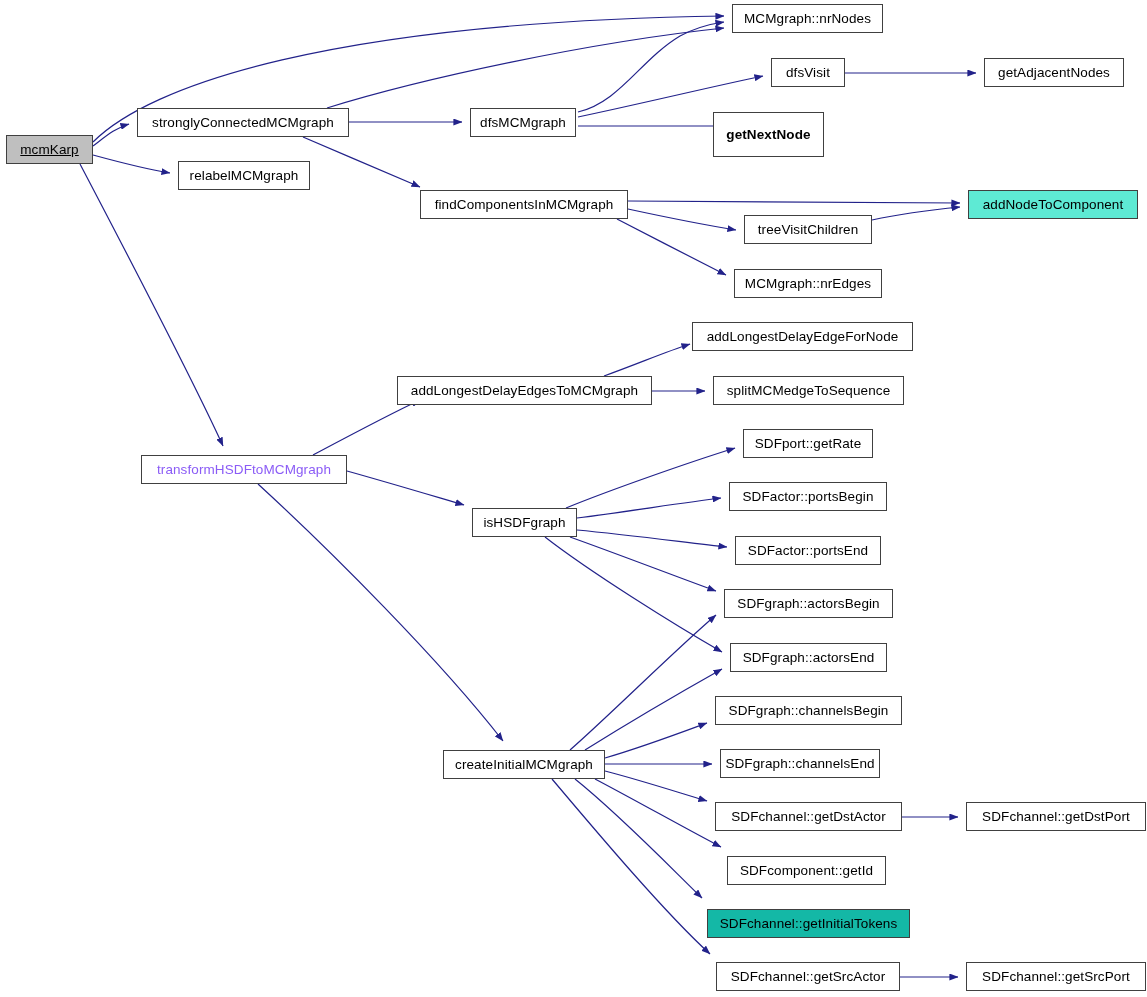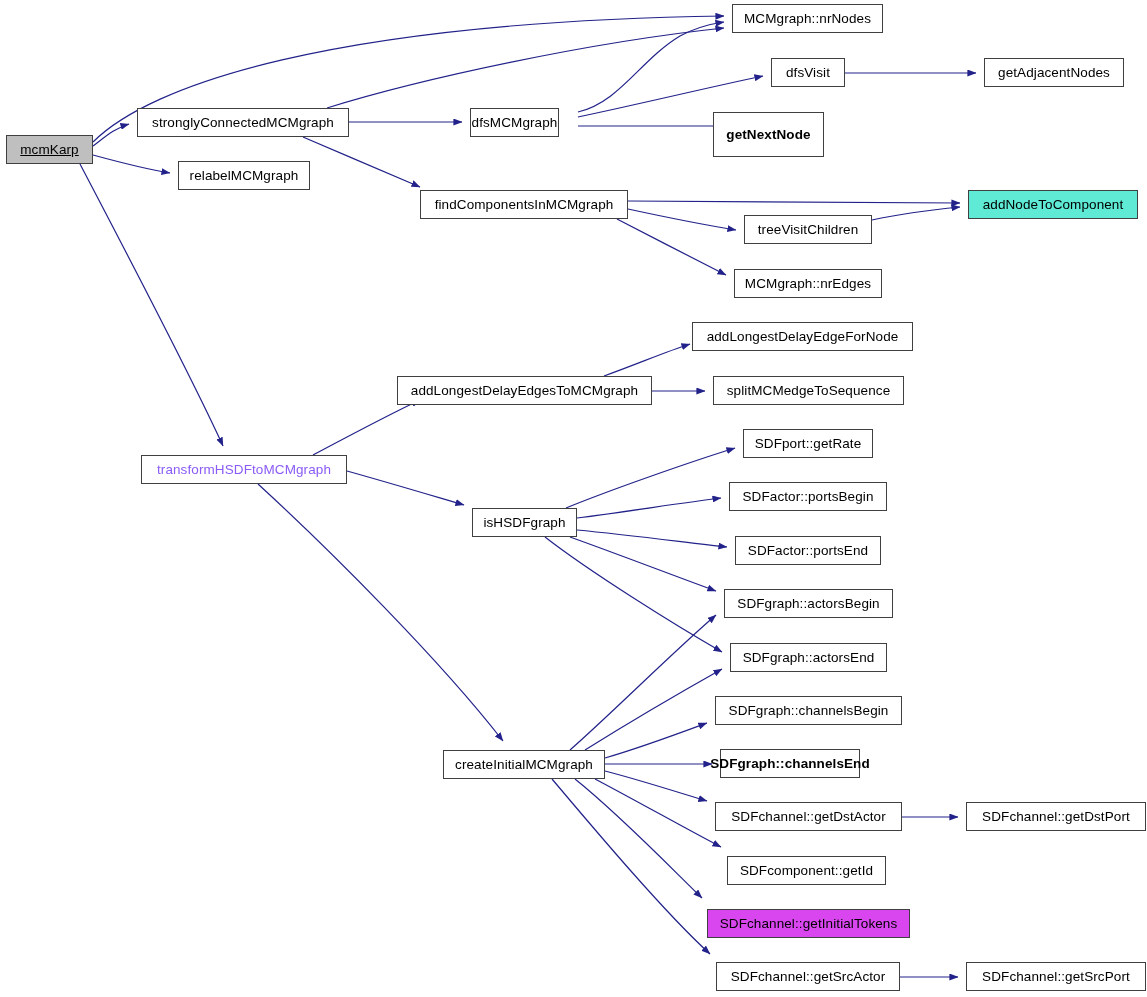--- a/index.html
+++ b/index.html
@@ -100,21 +100,21 @@
   <div id="node-layer">
       <div class="node root" style="left: 6px; top: 135px; width: 87px; height: 29px; border-color: rgb(64, 64, 64); background: rgb(191, 191, 191); color: rgb(0, 0, 0);">
         <span class="node-label">mcmKarp</span>
       </div>
       <div class="node" style="left: 137px; top: 108px; width: 212px; height: 29px; border-color: rgb(64, 64, 64); background: rgb(255, 255, 255); color: rgb(0, 0, 0);">
         <span class="node-label">stronglyConnectedMCMgraph</span>
       </div>
       <div class="node" style="left: 178px; top: 161px; width: 132px; height: 29px; border-color: rgb(64, 64, 64); background: rgb(255, 255, 255); color: rgb(0, 0, 0);">
         <span class="node-label">relabelMCMgraph</span>
       </div>
-      <div class="node" style="left: 470px; top: 108px; width: 89px; height: 29px; border-color: rgb(64, 64, 64); background: rgb(255, 255, 255); color: rgb(0, 0, 0);">
+      <div class="node" style="left: 470px; top: 108px; width: 106px; height: 29px; border-color: rgb(64, 64, 64); background: rgb(255, 255, 255); color: rgb(0, 0, 0);">
         <span class="node-label">dfsMCMgraph</span>
       </div>
       <div class="node" style="left: 420px; top: 190px; width: 208px; height: 29px; border-color: rgb(64, 64, 64); background: rgb(255, 255, 255); color: rgb(0, 0, 0);">
         <span class="node-label">findComponentsInMCMgraph</span>
       </div>
       <div class="node" style="left: 732px; top: 4px; width: 151px; height: 29px; border-color: rgb(64, 64, 64); background: rgb(255, 255, 255); color: rgb(0, 0, 0);">
         <span class="node-label">MCMgraph::nrNodes</span>
       </div>
       <div class="node" style="left: 771px; top: 58px; width: 74px; height: 29px; border-color: rgb(64, 64, 64); background: rgb(255, 255, 255); color: rgb(0, 0, 0);">
         <span class="node-label">dfsVisit</span>
@@ -160,36 +160,36 @@
       </div>
       <div class="node" style="left: 724px; top: 589px; width: 169px; height: 29px; border-color: rgb(64, 64, 64); background: rgb(255, 255, 255); color: rgb(0, 0, 0);">
         <span class="node-label">SDFgraph::actorsBegin</span>
       </div>
       <div class="node" style="left: 730px; top: 643px; width: 157px; height: 29px; border-color: rgb(64, 64, 64); background: rgb(255, 255, 255); color: rgb(0, 0, 0);">
         <span class="node-label">SDFgraph::actorsEnd</span>
       </div>
       <div class="node" style="left: 715px; top: 696px; width: 187px; height: 29px; border-color: rgb(64, 64, 64); background: rgb(255, 255, 255); color: rgb(0, 0, 0);">
         <span class="node-label">SDFgraph::channelsBegin</span>
       </div>
-      <div class="node" style="left: 720px; top: 749px; width: 140px; height: 29px; border-color: rgb(64, 64, 64); background: rgb(255, 255, 255); color: rgb(0, 0, 0); font-weight: bold;">
+      <div class="node" style="left: 720px; top: 749px; width: 160px; height: 29px; border-color: rgb(64, 64, 64); background: rgb(255, 255, 255); color: rgb(0, 0, 0);">
         <span class="node-label">SDFgraph::channelsEnd</span>
       </div>
       <div class="node" style="left: 443px; top: 750px; width: 162px; height: 29px; border-color: rgb(64, 64, 64); background: rgb(255, 255, 255); color: rgb(0, 0, 0);">
         <span class="node-label">createInitialMCMgraph</span>
       </div>
       <div class="node" style="left: 715px; top: 802px; width: 187px; height: 29px; border-color: rgb(64, 64, 64); background: rgb(255, 255, 255); color: rgb(0, 0, 0);">
         <span class="node-label">SDFchannel::getDstActor</span>
       </div>
       <div class="node" style="left: 966px; top: 802px; width: 180px; height: 29px; border-color: rgb(64, 64, 64); background: rgb(255, 255, 255); color: rgb(0, 0, 0);">
         <span class="node-label">SDFchannel::getDstPort</span>
       </div>
       <div class="node" style="left: 727px; top: 856px; width: 159px; height: 29px; border-color: rgb(64, 64, 64); background: rgb(255, 255, 255); color: rgb(0, 0, 0);">
         <span class="node-label">SDFcomponent::getId</span>
       </div>
-      <div class="node" style="left: 707px; top: 909px; width: 203px; height: 29px; border-color: rgb(64, 64, 64); background: #d946ef; color: rgb(0, 0, 0);">
+      <div class="node" style="left: 707px; top: 909px; width: 203px; height: 29px; border-color: rgb(64, 64, 64); background: #14b8a6; color: rgb(0, 0, 0);">
         <span class="node-label">SDFchannel::getInitialTokens</span>
       </div>
       <div class="node" style="left: 716px; top: 962px; width: 184px; height: 29px; border-color: rgb(64, 64, 64); background: rgb(255, 255, 255); color: rgb(0, 0, 0);">
         <span class="node-label">SDFchannel::getSrcActor</span>
       </div>
       <div class="node" style="left: 966px; top: 962px; width: 180px; height: 29px; border-color: rgb(64, 64, 64); background: rgb(255, 255, 255); color: rgb(0, 0, 0);">
         <span class="node-label">SDFchannel::getSrcPort</span>
       </div>
     </div>
 </div>

